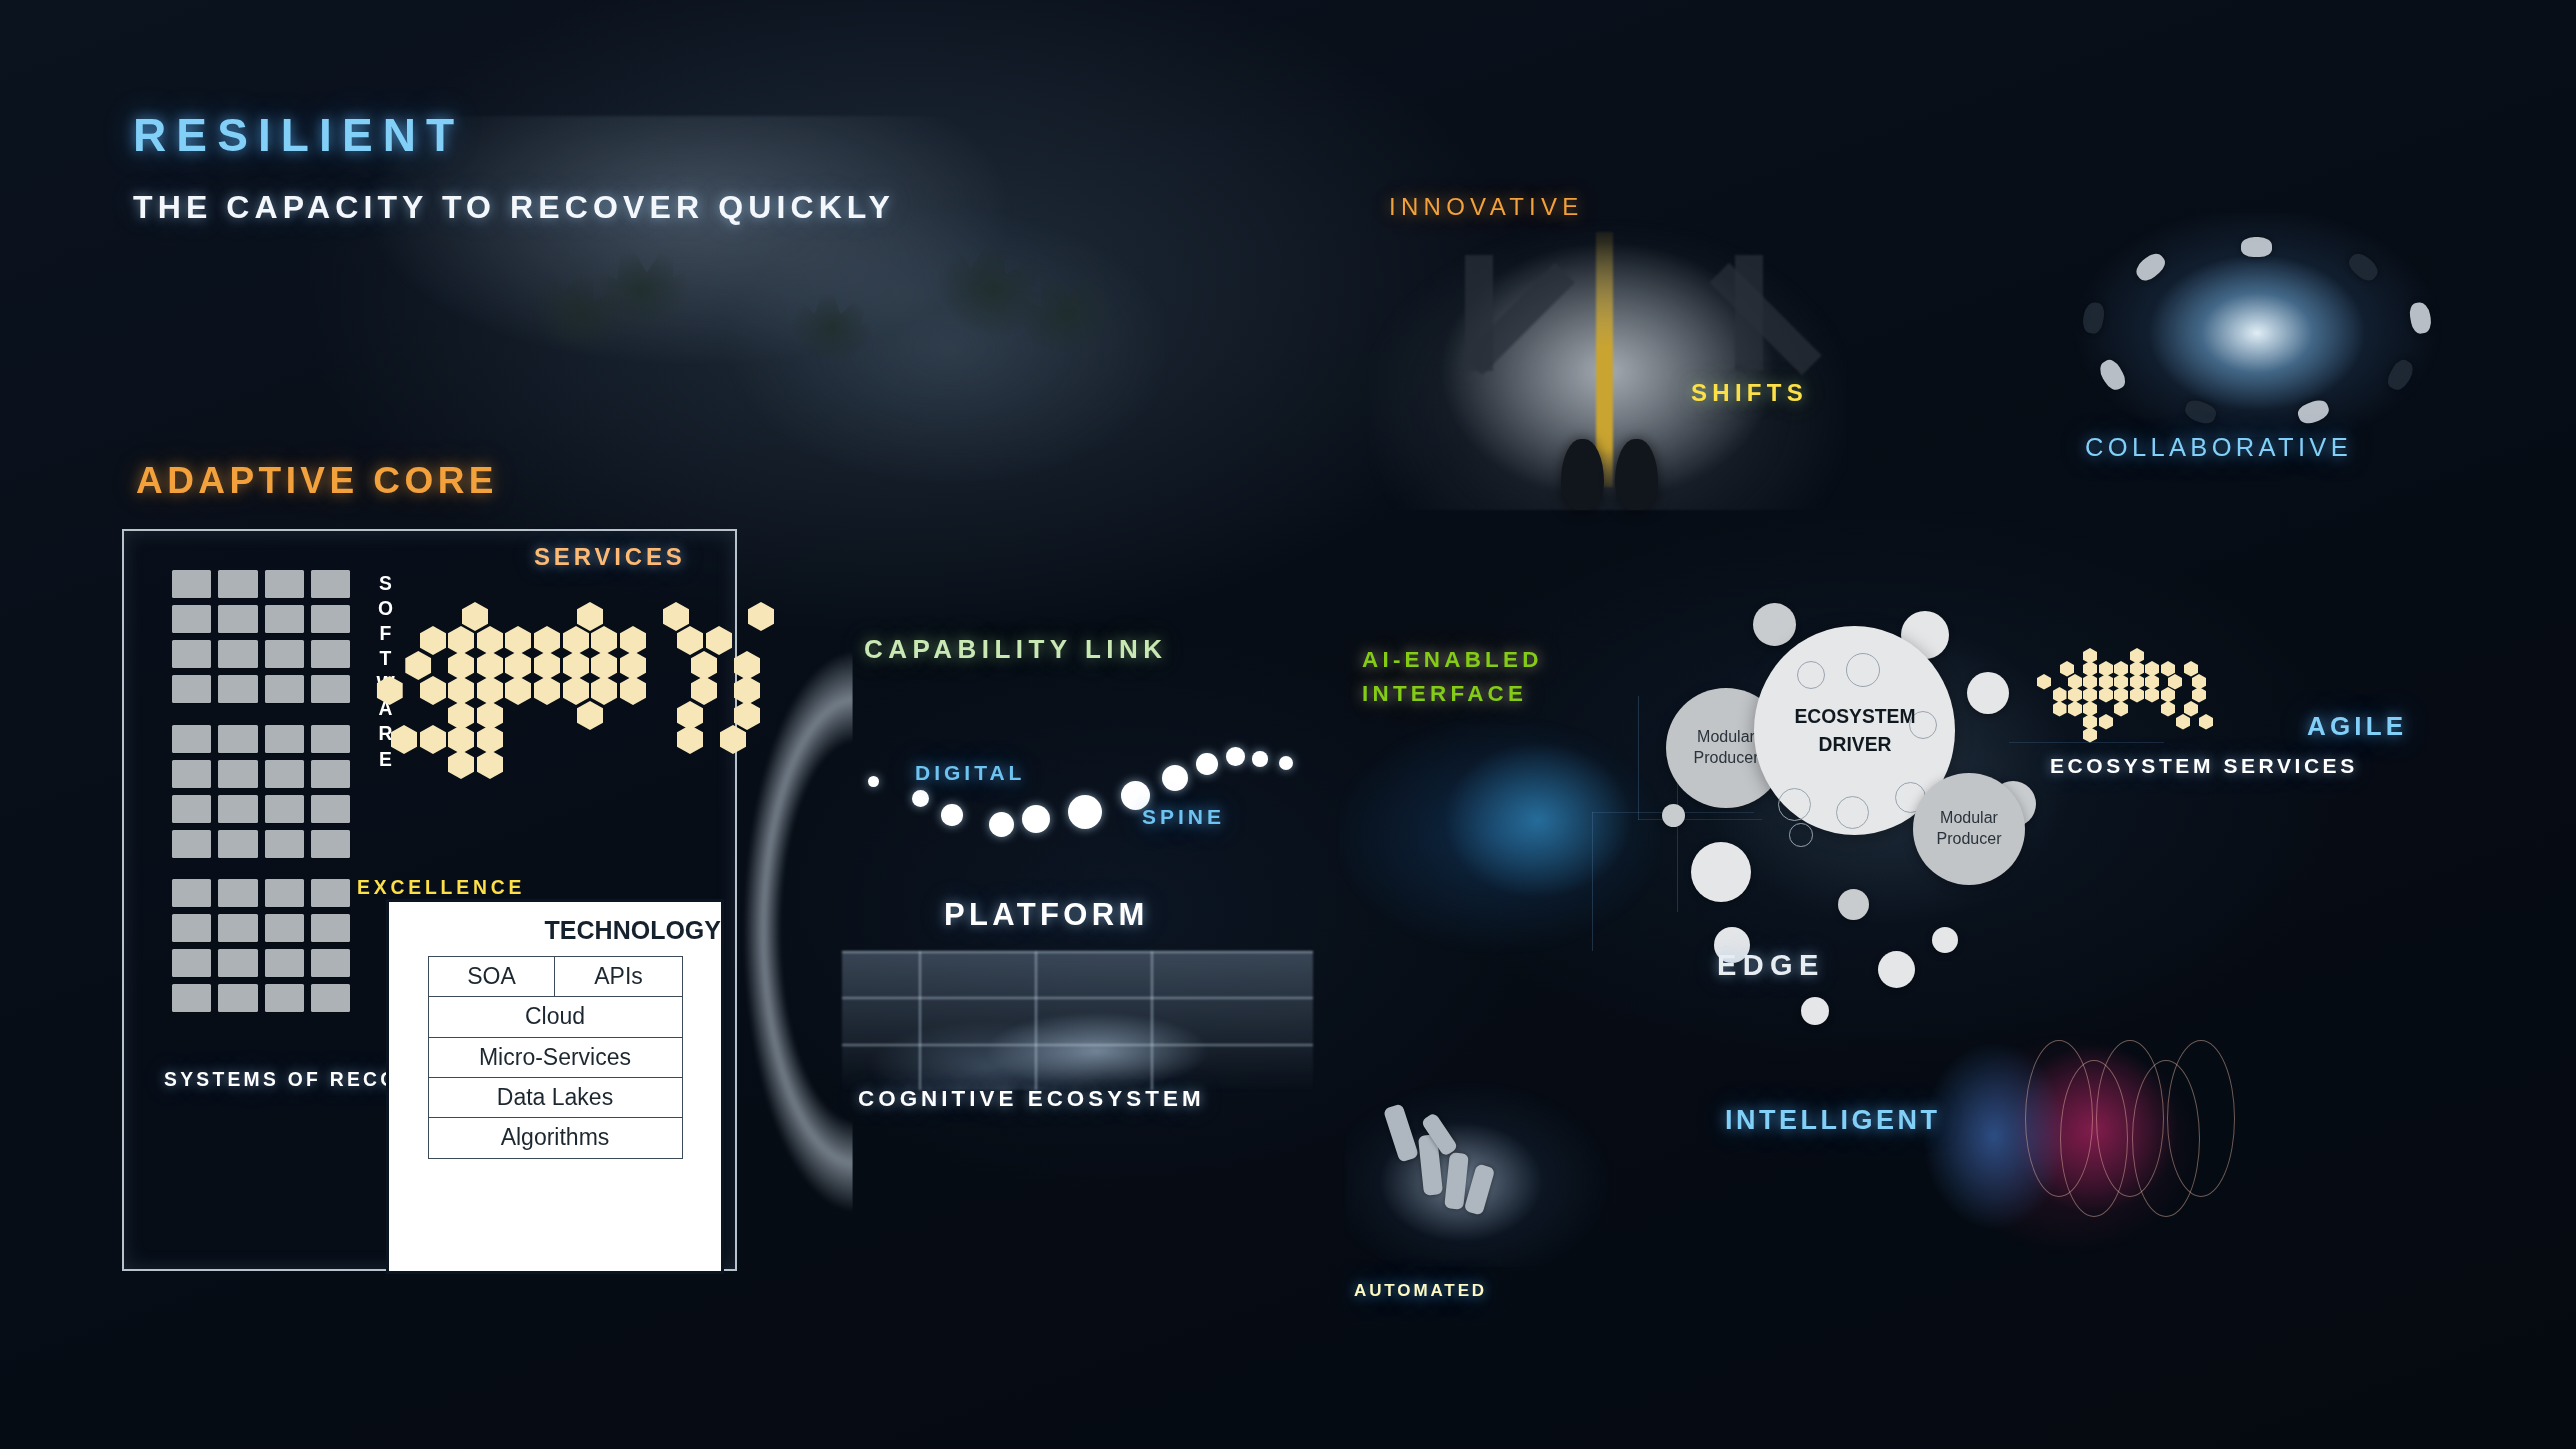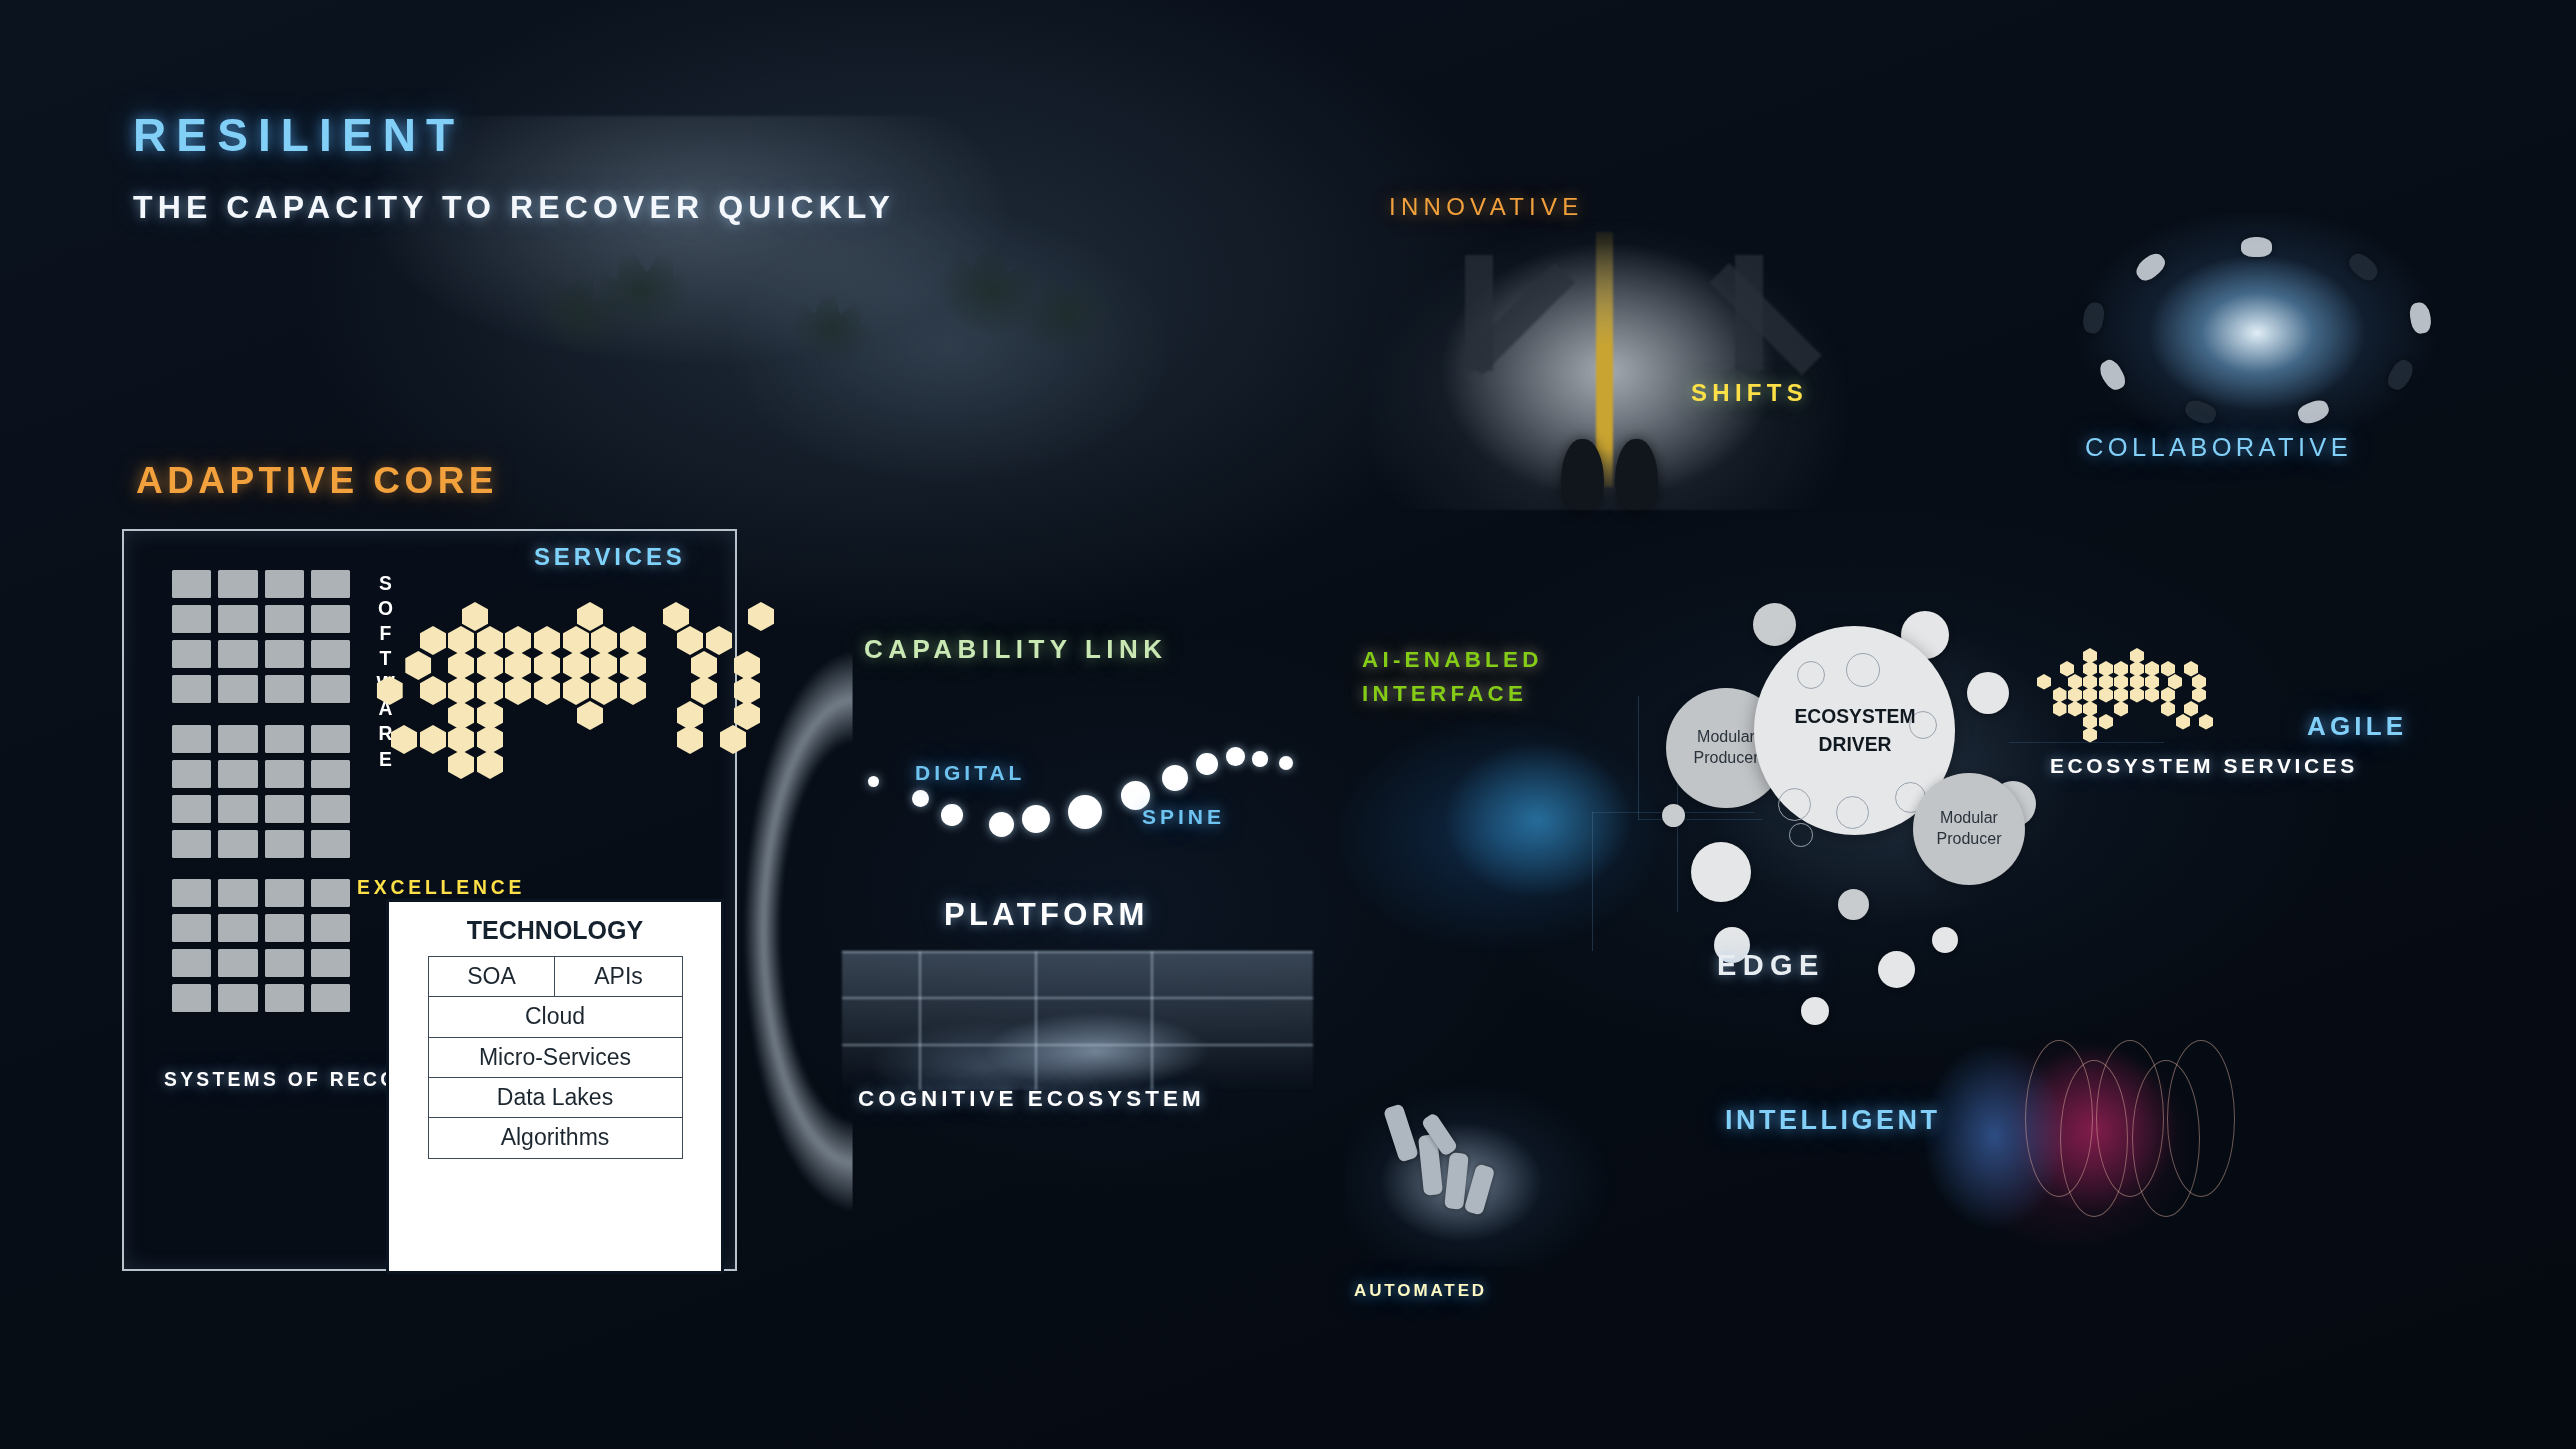--- a/index.html
+++ b/index.html
@@ -45,34 +45,34 @@
     border:2.3px solid #b9c3cc;background:rgba(8,15,25,.55);
     box-shadow:0 0 20px rgba(120,150,180,.18) inset;
   }
   #bldg{position:absolute;left:48px;top:39px;width:178px;height:464px;
         display:grid;grid-template-columns:repeat(4,1fr);gap:7px;align-content:start;}
   #bldg .blk{background:#adb2b6;border-radius:1.5px;height:28px;box-shadow:0 0.8px 0 rgba(0,0,0,.35);}
   #bldg .gap{grid-column:1/-1;height:7.7px;}
   #v-software{position:absolute;left:246px;top:40px;width:31px;color:#ffffff;
     font-size:19.3px;font-weight:700;line-height:1.30;text-align:center;letter-spacing:0;}
   #t-excellence{position:absolute;left:233px;top:346px;font-size:19.3px;color:#fde047;letter-spacing:.20em;font-weight:700;}
-  #t-services{position:absolute;left:410px;top:11.6px;font-size:24px;color:#7dd3fc;letter-spacing:.16em;font-weight:700;}
+  #t-services{position:absolute;left:410px;top:11.6px;font-size:24px;color:#fdba74;letter-spacing:.16em;font-weight:700;}
   #hexwrap{position:absolute;left:267px;top:46px;width:325px;height:201px;}
   .hex{position:absolute;width:26px;height:29px;background:#F7E7B8;
        clip-path:polygon(50% 0,100% 25%,100% 75%,50% 100%,0 75%,0 25%);
        filter:drop-shadow(0 0 3.1px rgba(247,231,184,.35));}
   #t-sysrec{position:absolute;left:40px;top:535px;width:193px;color:#ffffff;
     font-size:19.3px;font-weight:700;letter-spacing:.17em;line-height:1.45;}
 
   
   #tech-card{
     position:absolute;left:386px;top:899px;width:332px;height:369px;
     background:#ffffff;border:3.9px solid #0b1522;
   }
-  #tech-title{margin:14px 0 10.8px;text-align:center;font-size:25px;font-weight:700;color:#16212e;}
+  #tech-title{margin:14px 0 10.8px;text-align:right;font-size:25px;font-weight:700;color:#16212e;}
   #tech-table{width:255px;margin:0 auto;border-collapse:collapse;}
   #tech-table td{border:1.5px solid #3c4a58;text-align:center;font-size:23px;color:#1d2730;
                  padding:6.2px 0;font-weight:400;}
 
   
   #arc{
     position:absolute;left:734px;top:626px;width:247px;height:611px;
     border-radius:50%;
     background:radial-gradient(closest-side, rgba(0,0,0,0) 62%, rgba(205,219,232,.55) 76%, rgba(0,0,0,0) 92%);
     filter:blur(2.3px);

